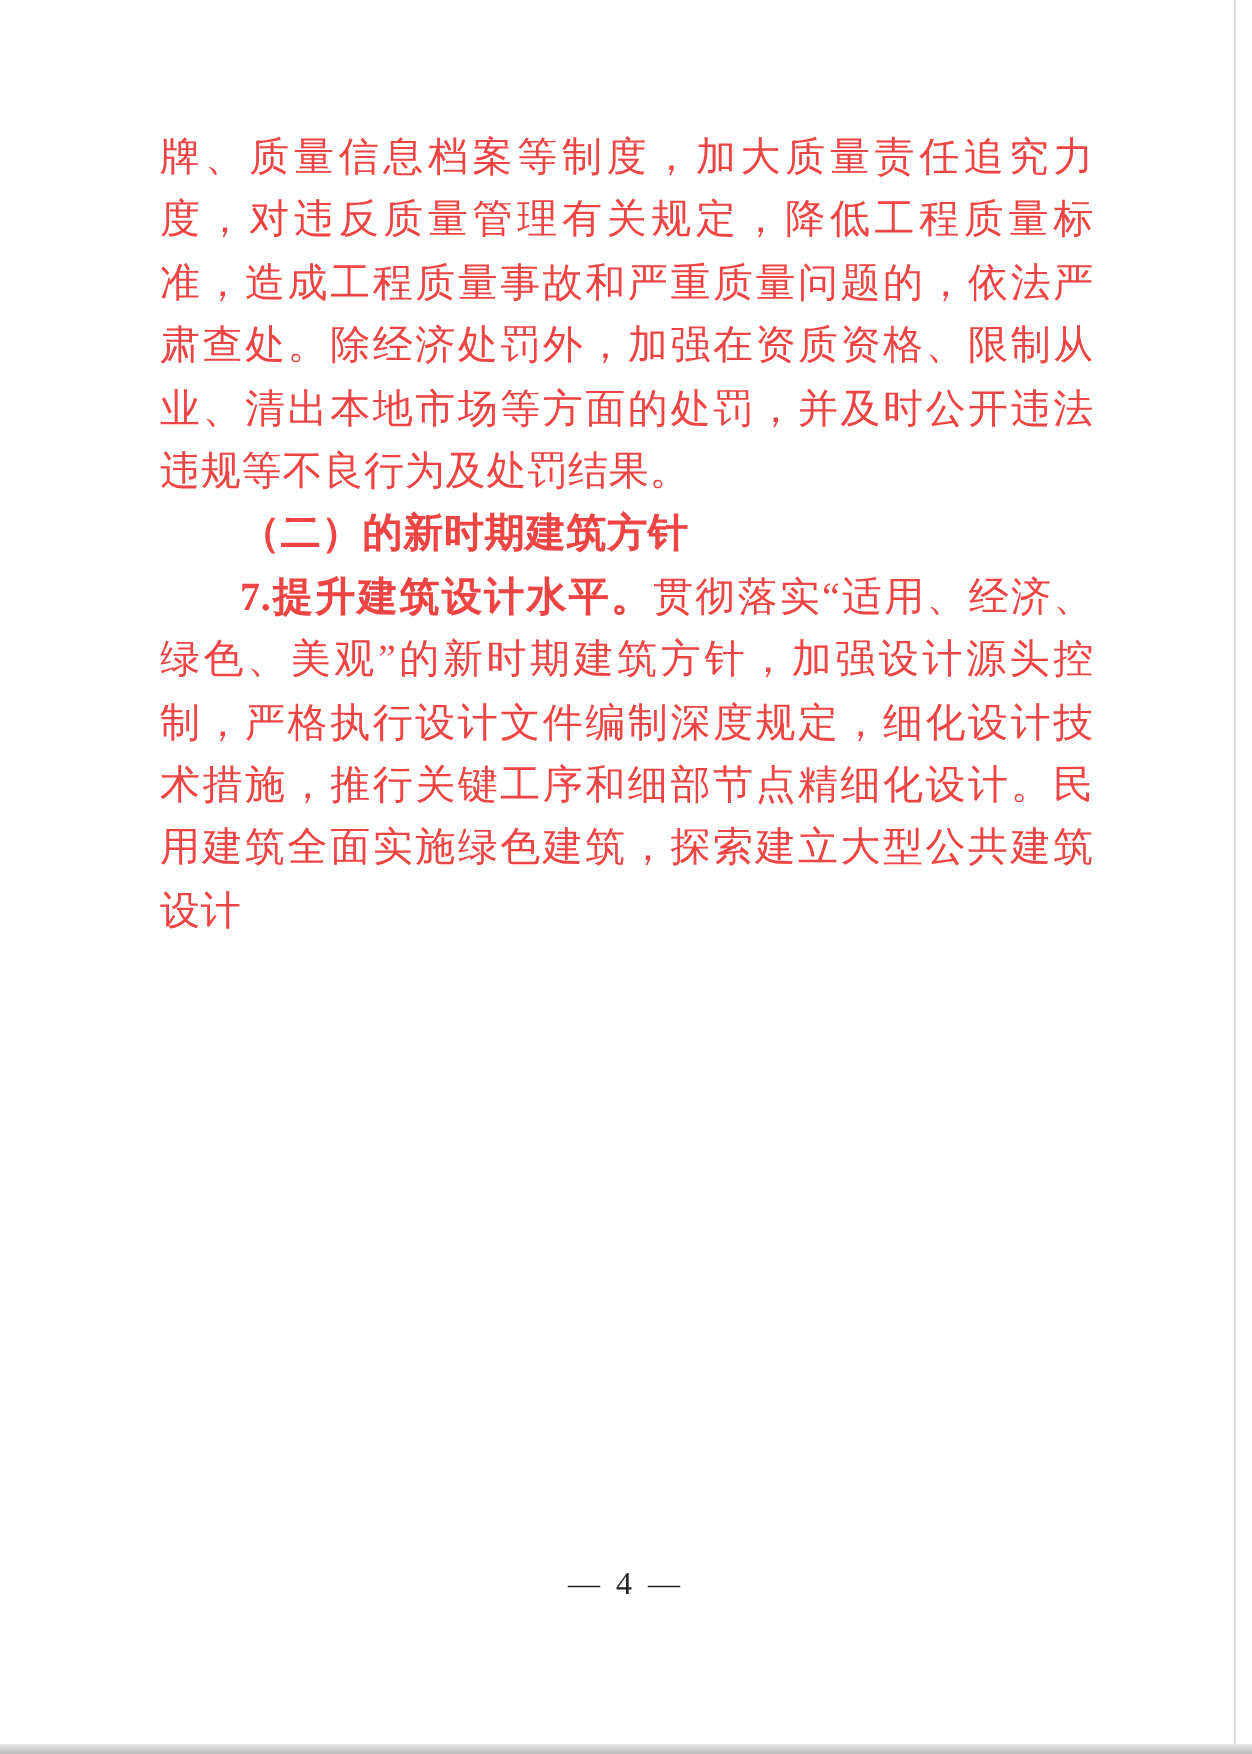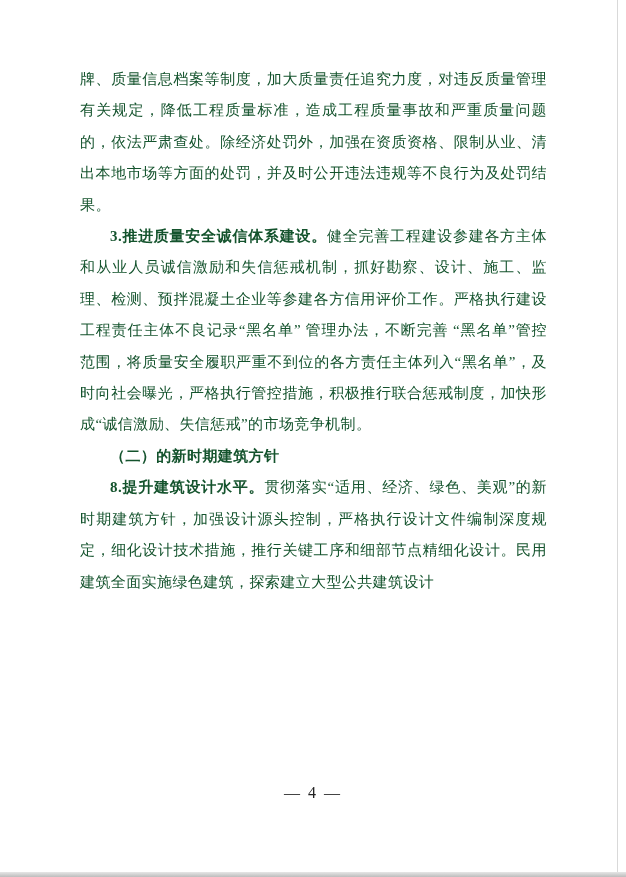--- a/index.html
+++ b/index.html
@@ -13,22 +13,22 @@
     height: 877px;
     background: #ffffff;
     overflow: hidden;
     font-family: "Liberation Serif", "DejaVu Serif", serif;
   }
   .content {
     position: absolute;
     left: 80px;
     top: 64px;
     width: 467px;
-    color: #14532d;
-    font-size: 15px;
+    color: #ef4444;
+    font-size: 20px;
     line-height: 31.4px;
     text-align: justify;
     text-justify: inter-character;
     letter-spacing: 0.4px;
   }
   .content p {
     margin: 0;
     padding: 0;
   }
   .indent {
@@ -70,26 +70,25 @@
 </head>
 <body>
 
 <div class="page">
 
   <div class="content">
 
     <p><span class="lead"></span><span>牌、质量信息档案等制度，加大质量责任追究力度，对违反质量管理有关规定，降低工程质量标准，造成工程质量事故和严重质量问题的，依法严肃查处。除经济处罚外，加强在资质资格、限制从业、清出本地市场等方面的处罚，并及时公开违法违规等不良行为及处罚结果。</span></p>
 
 
-    <p class="indent"><span class="lead">3.推进质量安全诚信体系建设。</span><span>健全完善工程建设参建各方主体和从业人员诚信激励和失信惩戒机制，抓好勘察、设计、施工、监理、检测、预拌混凝土企业等参建各方信用评价工作。严格执行建设工程责任主体不良记录“黑名单” 管理办法，不断完善 “黑名单”管控范围，将质量安全履职严重不到位的各方责任主体列入“黑名单”，及时向社会曝光，严格执行管控措施，积极推行联合惩戒制度，加快形成“诚信激励、失信惩戒”的市场竞争机制。</span></p>
 
 
     <p class="indent heading"><span>（二）的新时期建筑方针</span></p>
 
-    <p class="indent"><span class="lead">8.提升建筑设计水平。</span><span>贯彻落实“适用、经济、绿色、美观”的新时期建筑方针，加强设计源头控制，严格执行设计文件编制深度规定，细化设计技术措施，推行关键工序和细部节点精细化设计。民用建筑全面实施绿色建筑，探索建立大型公共建筑设计</span></p>
+    <p class="indent"><span class="lead">7.提升建筑设计水平。</span><span>贯彻落实“适用、经济、绿色、美观”的新时期建筑方针，加强设计源头控制，严格执行设计文件编制深度规定，细化设计技术措施，推行关键工序和细部节点精细化设计。民用建筑全面实施绿色建筑，探索建立大型公共建筑设计</span></p>
 
   </div>
 
   <div class="footer">— 4 —</div>
 
   <div class="scan-edge-right"></div>
   <div class="scan-edge-bottom"></div>
 
 </div>
 

